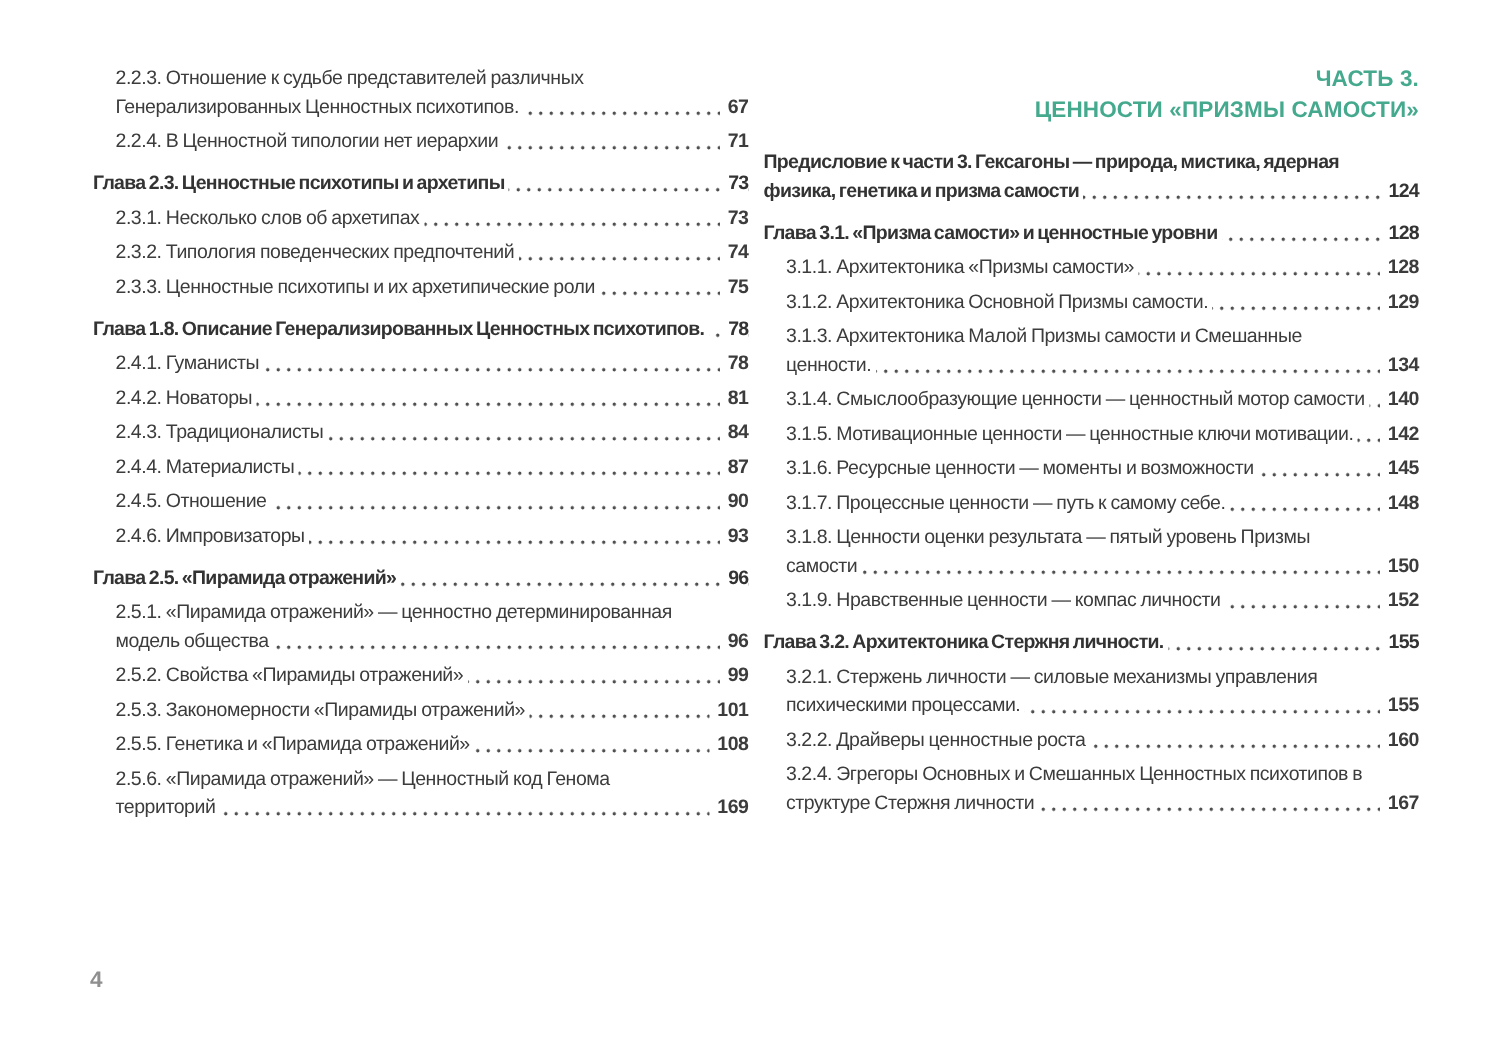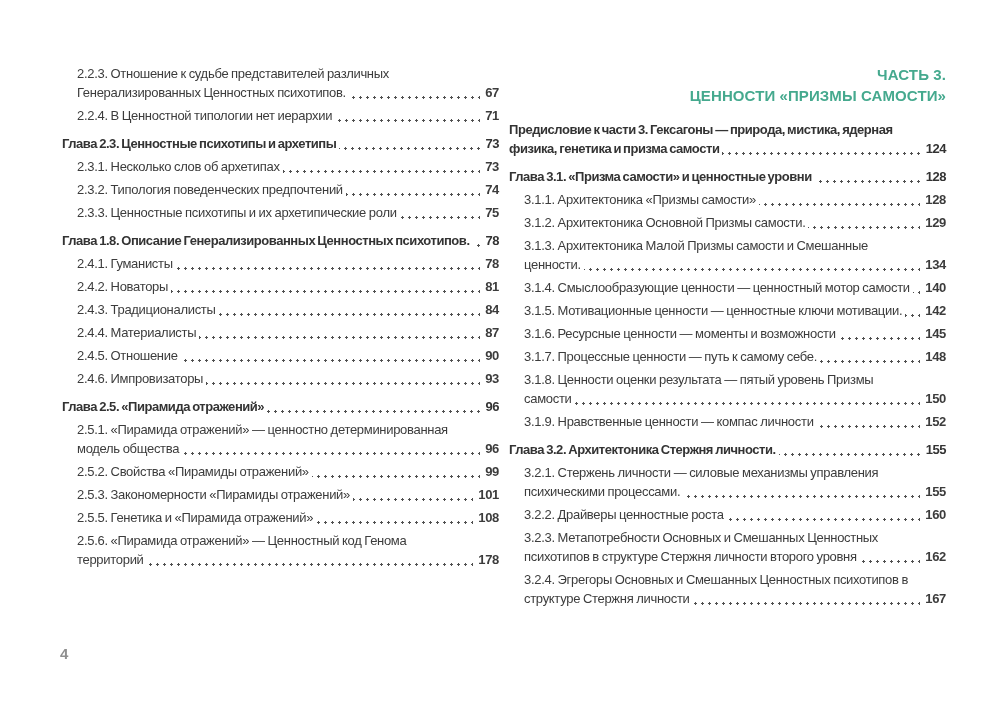--- a/index.html
+++ b/index.html
@@ -6,21 +6,21 @@
   * { margin: 0; padding: 0; box-sizing: border-box; }
   html, body { width: 1000px; height: 708px; overflow: hidden; }
   body {
     background: #ffffff;
     font-family: "Liberation Sans", "DejaVu Sans", sans-serif;
     color: var(--ink);
     position: relative;
   }
   .spread {
     position: absolute;
-    left: 62px; top: 64px;
+    left: 62px; top: 42px;
     width: 884px;
     display: flex;
     gap: 10px;
   }
   .col { flex: 1 1 0; min-width: 0; }
 
   
   .part-heading {
     text-align: right;
     color: var(--accent);
@@ -164,21 +164,21 @@
       </div>
 
 
       <div class="entry sub">
         <div class="t"><span class="txt">2.5.5. Генетика и «Пирамида отражений»</span></div>
         <div class="p"><span>108</span></div>
       </div>
 
       <div class="entry sub">
         <div class="t"><span class="txt">2.5.6. «Пирамида отражений» — Ценностный код Генома территорий</span></div>
-        <div class="p"><span>178</span></div>
+        <div class="p"><span>169</span></div>
       </div>
 
   </div>
 
   <div class="col">
     <div class="part-heading">
       <div>ЧАСТЬ 3.</div>
       <div>ЦЕННОСТИ «ПРИЗМЫ САМОСТИ»</div>
     </div>
 
@@ -245,24 +245,20 @@
       <div class="entry sub">
         <div class="t"><span class="txt">3.2.1. Стержень личности — силовые механизмы управления психическими процессами.</span></div>
         <div class="p"><span>155</span></div>
       </div>
 
       <div class="entry sub">
         <div class="t"><span class="txt">3.2.2. Драйверы ценностные роста</span></div>
         <div class="p"><span>160</span></div>
       </div>
 
-      <div class="entry sub">
-        <div class="t"><span class="txt">3.2.3. Метапотребности Основных и Смешанных Ценностных психотипов в структуре Стержня личности второго уровня</span></div>
-        <div class="p"><span>162</span></div>
-      </div>
 
       <div class="entry sub">
         <div class="t"><span class="txt">3.2.4. Эгрегоры Основных и Смешанных Ценностных психотипов в структуре Стержня личности</span></div>
         <div class="p"><span>167</span></div>
       </div>
 
   </div>
 
 </div>
 

